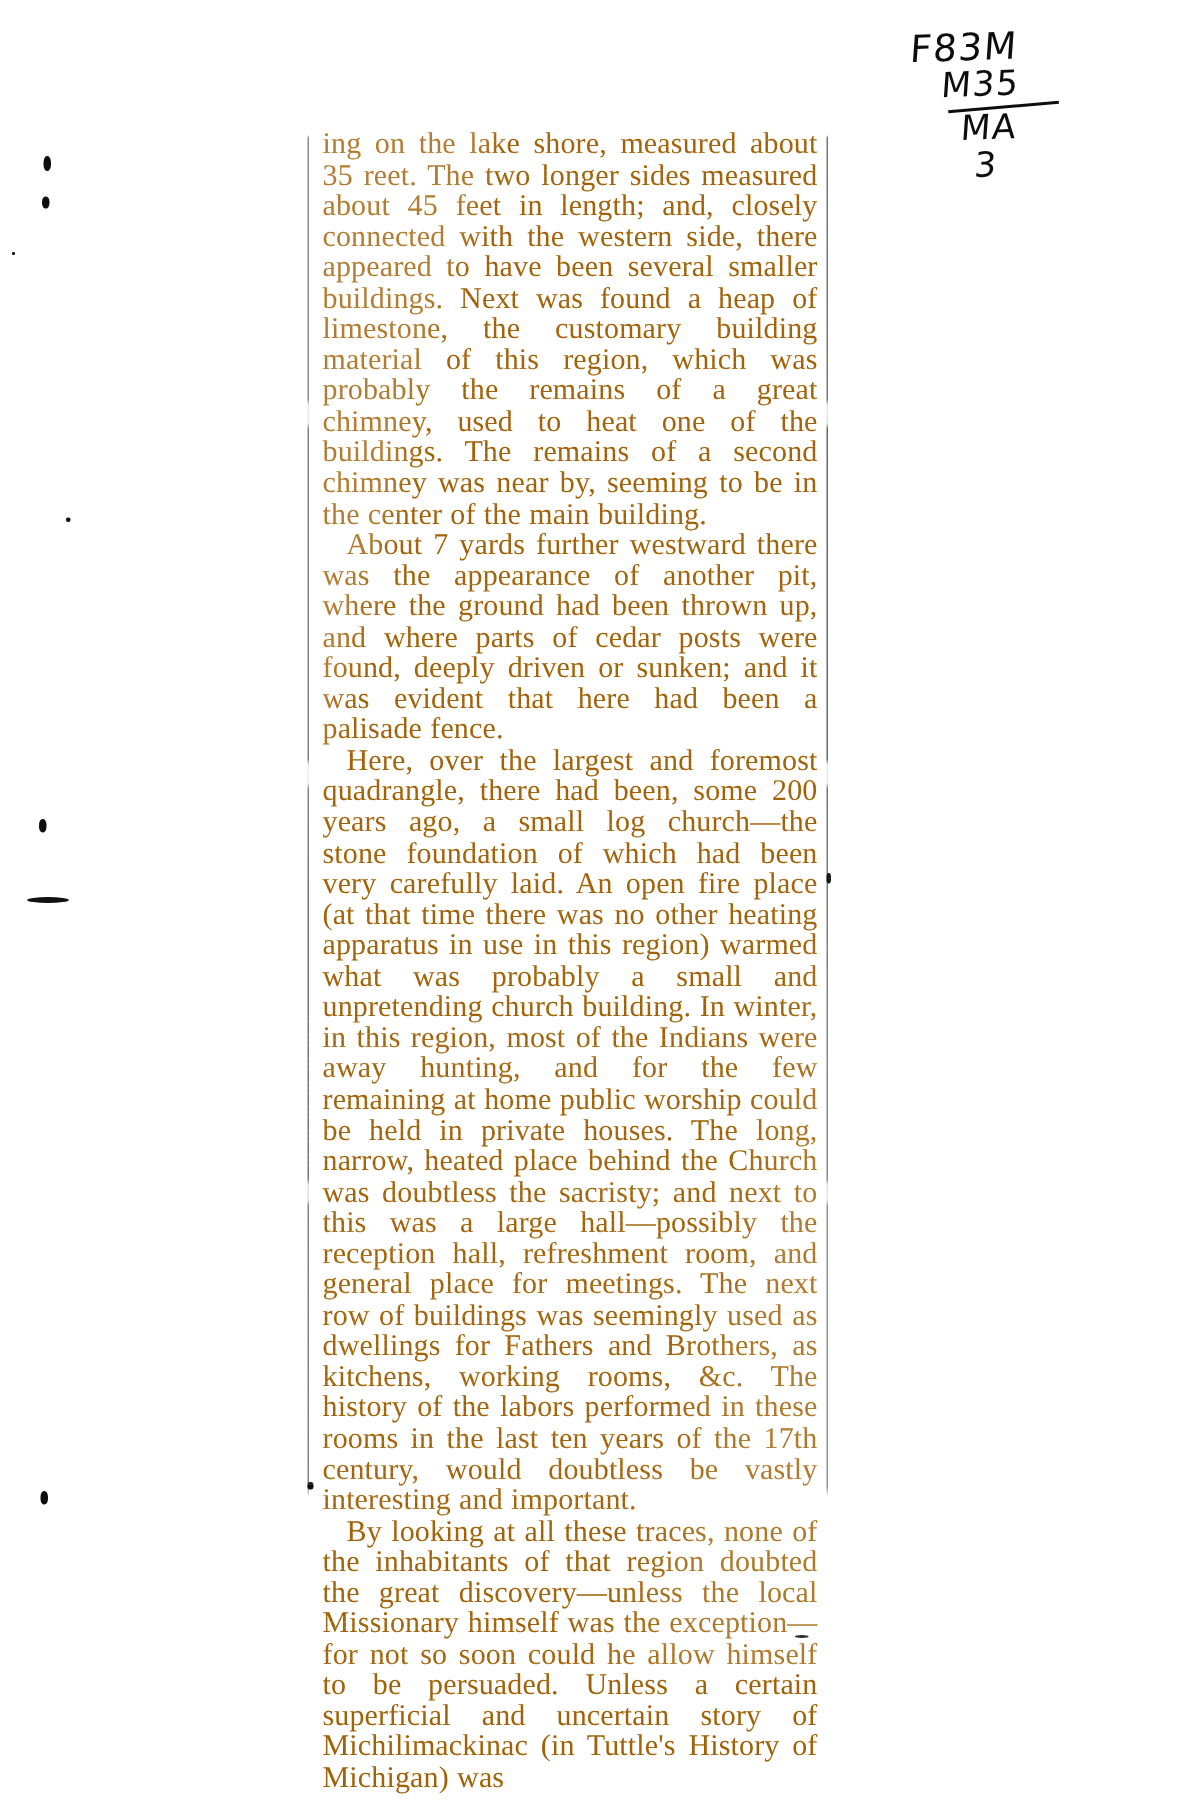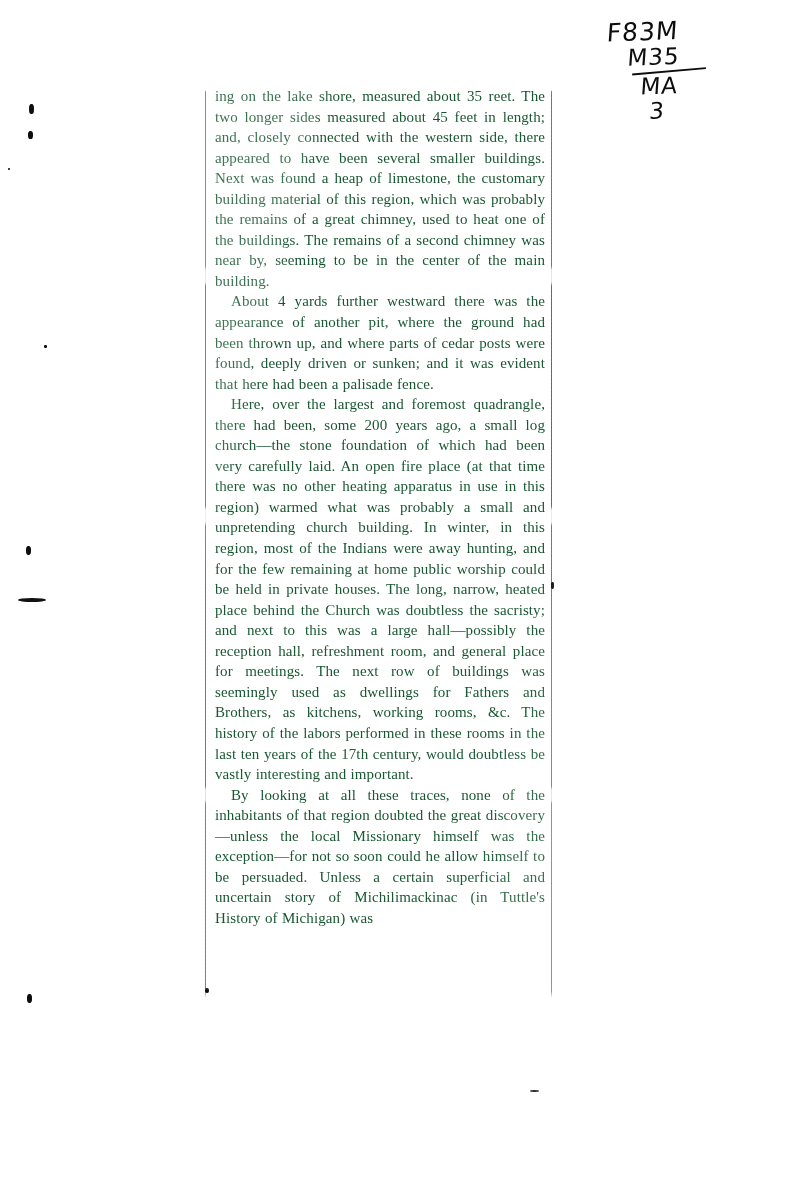--- a/index.html
+++ b/index.html
@@ -94,25 +94,25 @@
       rgba(0,0,0,.12) 704px, rgba(0,0,0,.12) 714px,
       rgba(0,0,0,.50) 718px, rgba(0,0,0,.50) 905px,
       rgba(0,0,0,.00) 912px
     );
   }
   .col-rule.left  { left: -10px; }
   .col-rule.right { left: 336px; height: 935px; }
 
   .article-text {
     font-family: "Liberation Serif", serif;
-    font-size: 15px;
+    font-size: 20px;
     line-height: 20.55px;
     text-align: justify;
     text-justify: inter-word;
-    color: #14532d;
+    color: #a16207;
     letter-spacing: .1px;
     word-spacing: .4px;
   }
   .article-text p {
     margin: 0;
     text-indent: 0;
   }
   .article-text p.indent {
     text-indent: 16px;
   }
@@ -206,21 +206,21 @@
   <div class="speck" style="left:205px; top:988px; width:4px;  height:5px;"></div>
   <div class="speck" style="left:551px; top:582px; width:3px;  height:7px;"></div>
   <div class="speck" style="left:530px; top:1090px; width:9px; height:2px;"></div>
 
   <div class="clipping">
     <div class="col-rule left"></div>
     <div class="col-rule right"></div>
 
     <div class="article-text">
       <p>ing on the lake shore, measured about 35 reet. The two longer sides measured about 45 feet in length; and, closely connected with the western side, there appeared to have been several smaller buildings. Next was found a heap of limestone, the customary building material of this region, which was probably the remains of a great chimney, used to heat one of the buildings. The remains of a second chimney was near by, seeming to be in the center of the main building.</p>
-      <p class="indent">About 4 yards further westward there was the appearance of another pit, where the ground had been thrown up, and where parts of cedar posts were found, deeply driven or sunken; and it was evident that here had been a palisade fence.</p>
+      <p class="indent">About 7 yards further westward there was the appearance of another pit, where the ground had been thrown up, and where parts of cedar posts were found, deeply driven or sunken; and it was evident that here had been a palisade fence.</p>
       <p class="indent">Here, over the largest and foremost quadrangle, there had been, some 200 years ago, a small log church—the stone foundation of which had been very carefully laid. An open fire place (at that time there was no other heating apparatus in use in this region) warmed what was probably a small and unpretending church building. In winter, in this region, most of the Indians were away hunting, and for the few remaining at home public worship could be held in private houses. The long, narrow, heated place behind the Church was doubtless the sacristy; and next to this was a large hall—possibly the reception hall, refreshment room, and general place for meetings. The next row of buildings was seemingly used as dwellings for Fathers and Brothers, as kitchens, working rooms, &amp;c. The history of the labors performed in these rooms in the last ten years of the 17th century, would doubtless be vastly interesting and important.</p>
       <p class="indent">By looking at all these traces, none of the inhabitants of that region doubted the great discovery—unless the local Missionary himself was the exception—for not so soon could he allow himself to be persuaded. Unless a certain superficial and uncertain story of Michilimackinac (in Tuttle's History of Michigan) was</p>
     </div>
 
     <div class="ink-fade"></div>
   </div>
 
 
   <div class="scan-grain"></div>
 </div>

